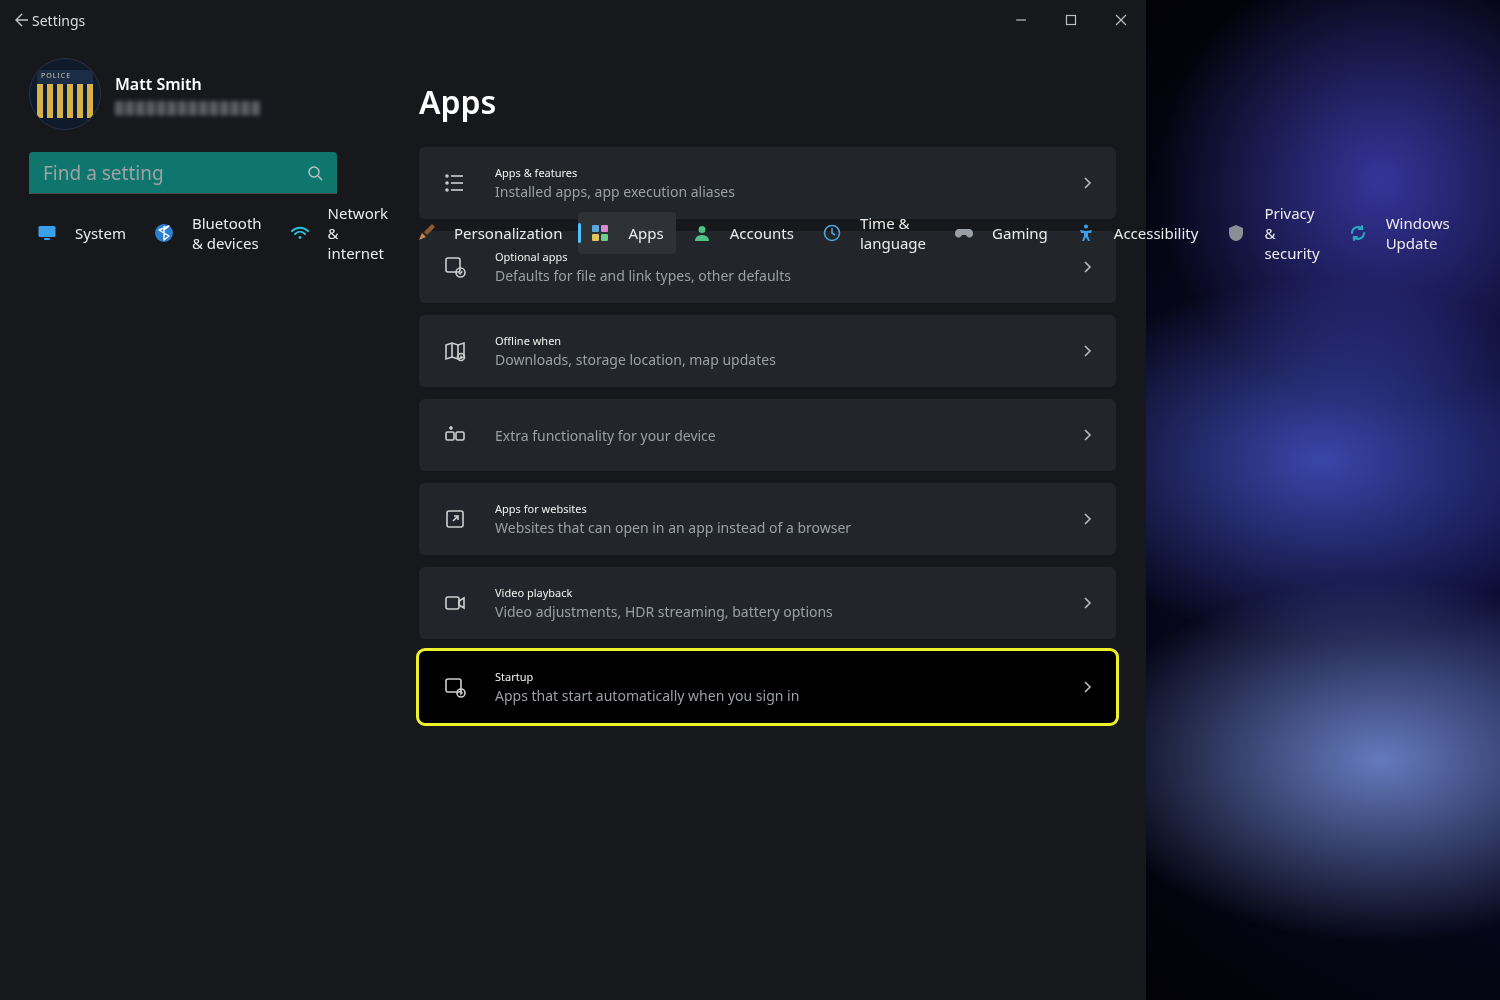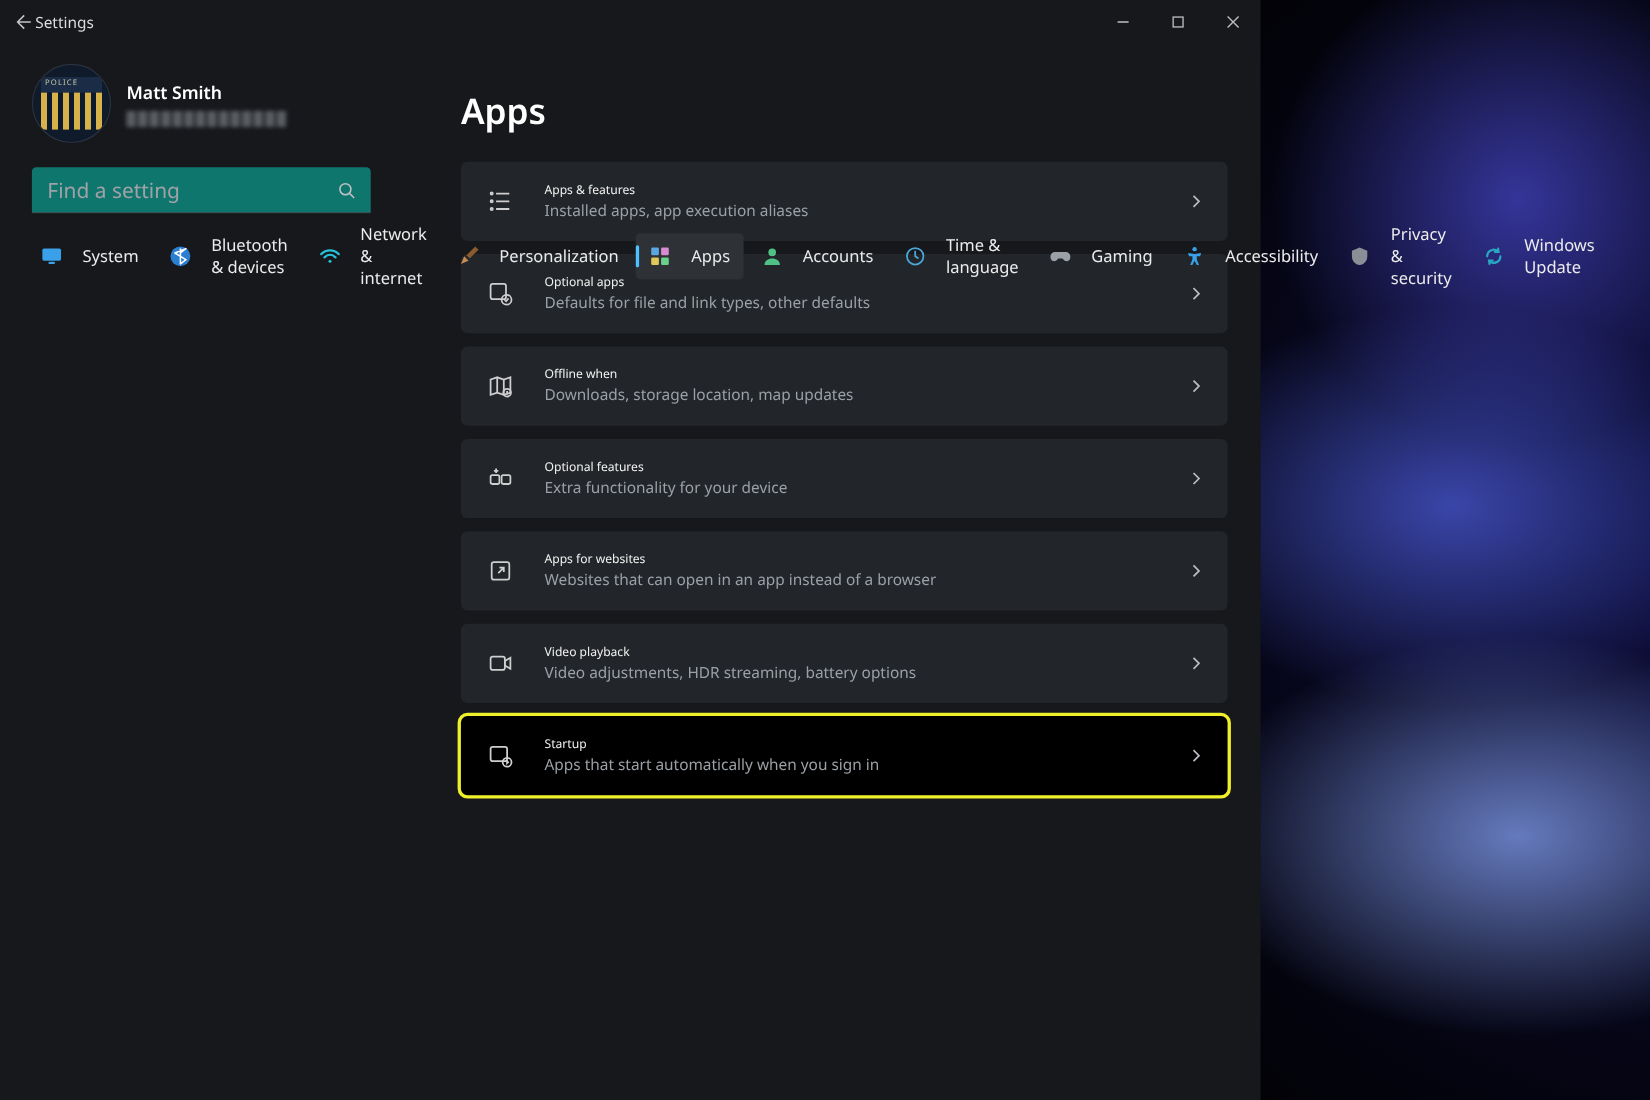--- a/index.html
+++ b/index.html
@@ -307,21 +307,20 @@
 
         <div class="row">
           <span class="row-icon">
               <svg width="24" height="24" viewBox="0 0 24 24" fill="none" stroke="currentColor" stroke-width="1.6">
                 <rect x="3" y="9" width="8" height="8" rx="1.5"></rect>
                 <rect x="13" y="9" width="8" height="8" rx="1.5"></rect>
                 <path d="M8 3v4M6 5h4"></path>
               </svg>
             </span>
           <div class="row-text">
-              <span class="row-title">Optional features</span>
               <span class="row-sub">Extra functionality for your device</span>
             </div>
           <span class="chev">
               <svg width="14" height="14" viewBox="0 0 14 14" fill="none" stroke="currentColor" stroke-width="1.6">
                 <path d="M5 2l5 5-5 5"></path>
               </svg>
             </span>
         </div>
 
         <div class="row">

